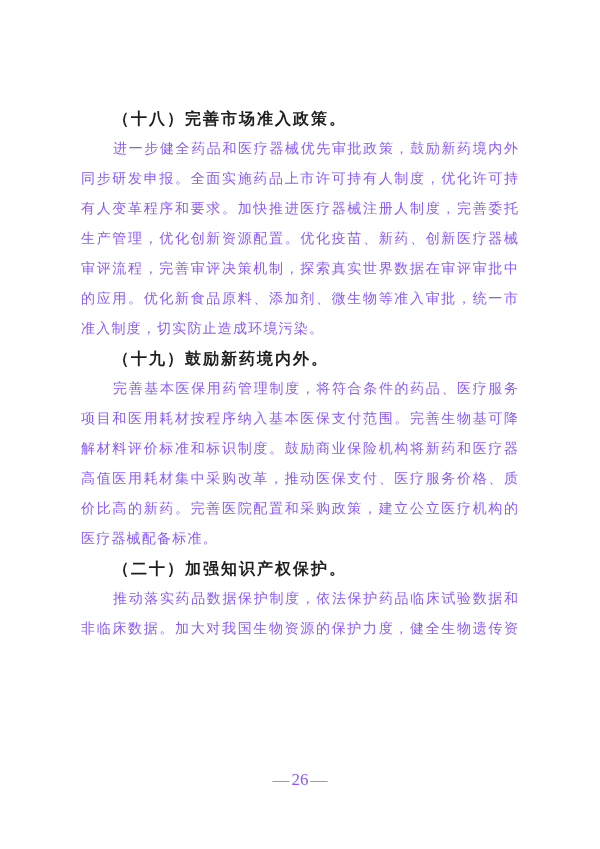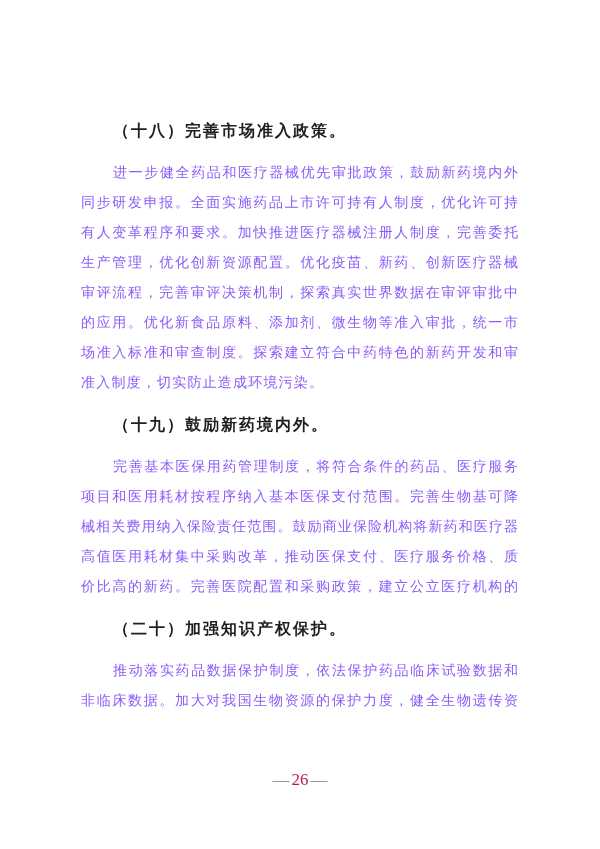--- a/index.html
+++ b/index.html
@@ -29,21 +29,20 @@
     overflow: hidden;
     letter-spacing: 1.2px;
   }
   .line.j {
     text-align: justify;
     text-align-last: justify;
     letter-spacing: 0;
   }
   .line.indent {
     text-indent: 32px;
-    margin-top: 12px;
   }
   .line.heading {
     font-weight: 700;
     font-size: 16px;
     color: #1f1f1f;
     letter-spacing: 2px;
   }
   .footer {
     position: absolute;
     left: 0;
@@ -54,44 +53,44 @@
     text-align: center;
     font-size: 17px;
     color: #3a3a3a;
   }
   .footer .dash {
     color: #8c8c8c;
     letter-spacing: 0;
   }
   .footer .pnum {
     margin: 0 2px;
-    color: #be185d;
+    color: #8b5cf6;
   }
 </style>
 </head>
 <body>
 
 <div class="page">
 
   <div class="textblock">
     <div class="line heading indent">（十八）完善市场准入政策。</div>
     <div class="line j indent">进一步健全药品和医疗器械优先审批政策，鼓励新药境内外</div>
     <div class="line j">同步研发申报。全面实施药品上市许可持有人制度，优化许可持</div>
     <div class="line j">有人变革程序和要求。加快推进医疗器械注册人制度，完善委托</div>
     <div class="line j">生产管理，优化创新资源配置。优化疫苗、新药、创新医疗器械</div>
     <div class="line j">审评流程，完善审评决策机制，探索真实世界数据在审评审批中</div>
     <div class="line j">的应用。优化新食品原料、添加剂、微生物等准入审批，统一市</div>
-    <div class="line j">场准入标准和审查制度。探索建立符合中药特色的新药开发和审</div>
     <div class="line">准入制度，切实防止造成环境污染。</div>
     <div class="line heading indent">（十九）鼓励新药境内外。</div>
     <div class="line j indent">完善基本医保用药管理制度，将符合条件的药品、医疗服务</div>
     <div class="line j">项目和医用耗材按程序纳入基本医保支付范围。完善生物基可降</div>
-    <div class="line j">械相关费用纳入保险责任范围。鼓励商业保险机构将新药和医疗器</div>
+    <div class="line j">解材料评价标准和标识制度。鼓励商业保险机构将新药和医疗器</div>
     <div class="line j">高值医用耗材集中采购改革，推动医保支付、医疗服务价格、质</div>
     <div class="line j">价比高的新药。完善医院配置和采购政策，建立公立医疗机构的</div>
+    <div class="line">医疗器械配备标准。</div>
     <div class="line heading indent">（二十）加强知识产权保护。</div>
     <div class="line j indent">推动落实药品数据保护制度，依法保护药品临床试验数据和</div>
     <div class="line j">非临床数据。加大对我国生物资源的保护力度，健全生物遗传资</div>
   </div>
 
   <div class="footer">
     <span class="dash">—</span><span class="pnum">26</span><span class="dash">—</span>
   </div>
 
 </div>

